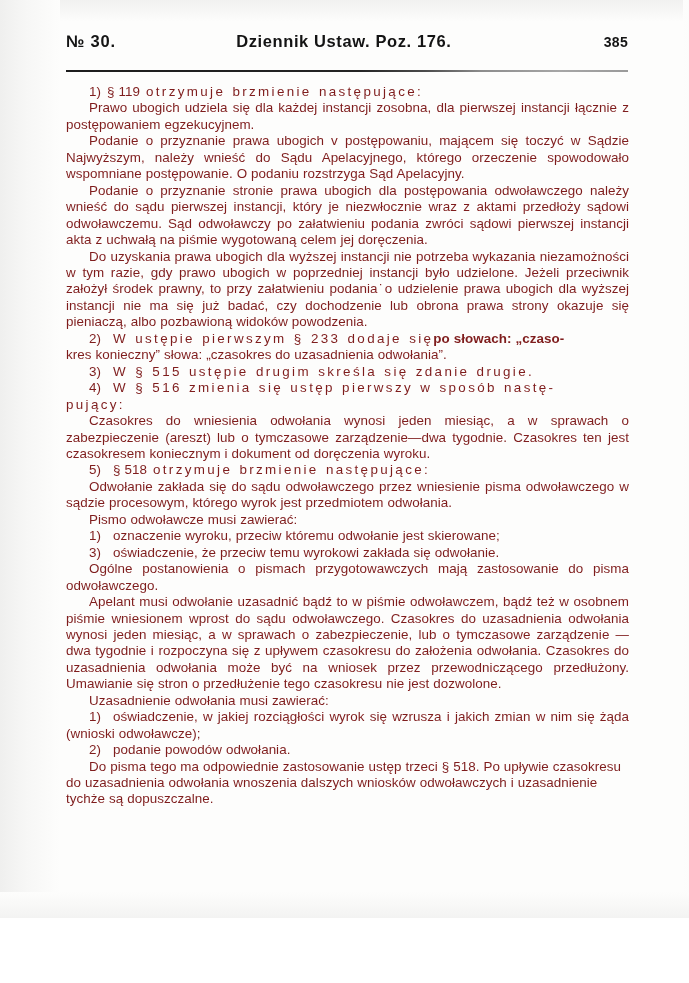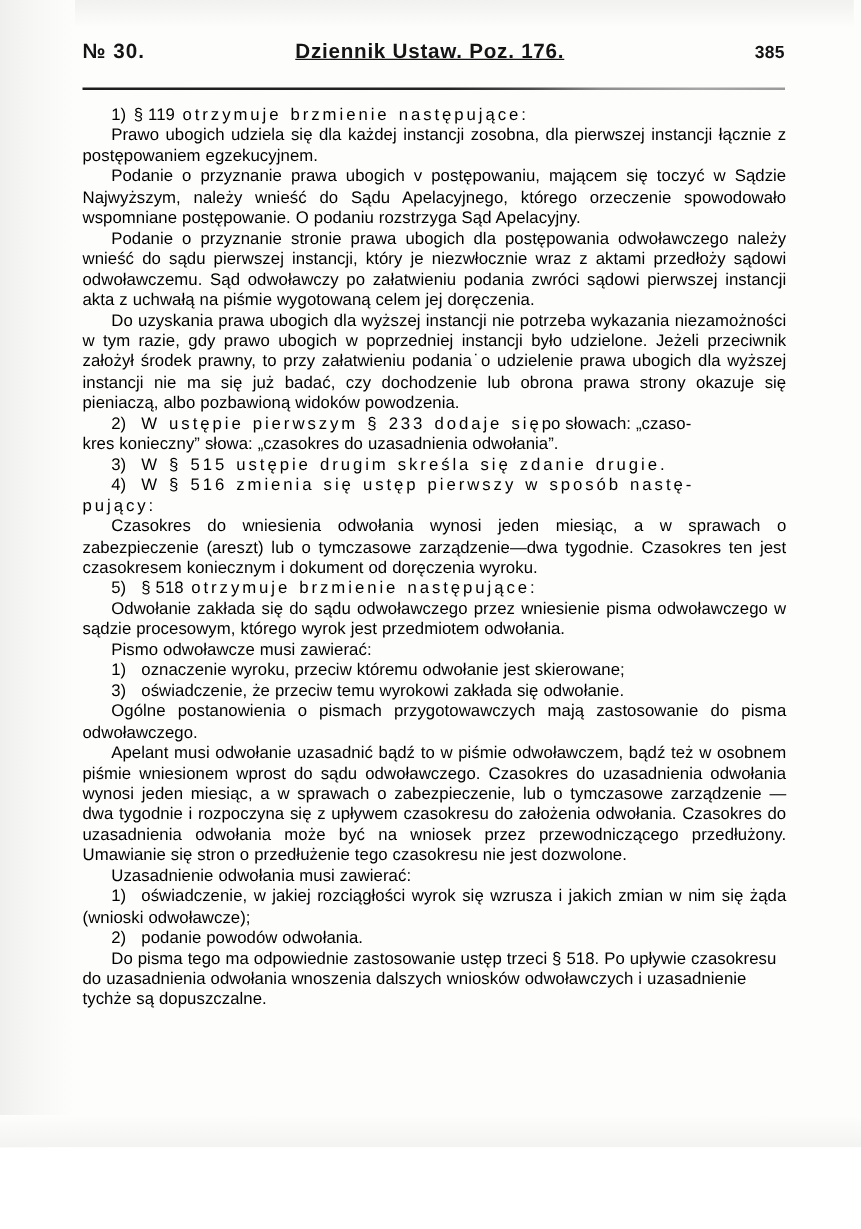--- a/index.html
+++ b/index.html
@@ -76,21 +76,20 @@
   }
   .runhead .rh-left {
     white-space: nowrap;
     letter-spacing: 0.8px;
   }
   .runhead .rh-center {
     white-space: nowrap;
     letter-spacing: 0.6px;
     position: relative;
     left: -16px;
-    text-decoration: underline;
   }
   .runhead .rh-right {
     white-space: nowrap;
     font-size: 14px;
     letter-spacing: 0.3px;
   }
 
   .rule {
     position: absolute;
     left: 66px;
@@ -115,21 +114,21 @@
   }
 
   .body p {
     margin: 0;
     font-size: 13.4px;
     line-height: 16.45px;
     text-align: justify;
     text-justify: inter-word;
     letter-spacing: 0.05px;
     word-spacing: 0.2px;
-    color: #000000;
+    color: #7f1d1d;
   }
 
   
   .body p.ind {
     text-indent: 23px;
   }
   .body p.noind {
     text-indent: 0;
   }
 
@@ -139,20 +138,21 @@
   }
 
   
   .track {
     letter-spacing: 2.35px;
     word-spacing: 1.2px;
   }
   .notrack {
     letter-spacing: 0.05px;
     word-spacing: 0.2px;
+    font-weight: bold;
   }
 
   
   .marker {
     letter-spacing: 0.05px;
     word-spacing: 0.2px;
   }
   .marker-gap {
     display: inline-block;
     width: 6px;

